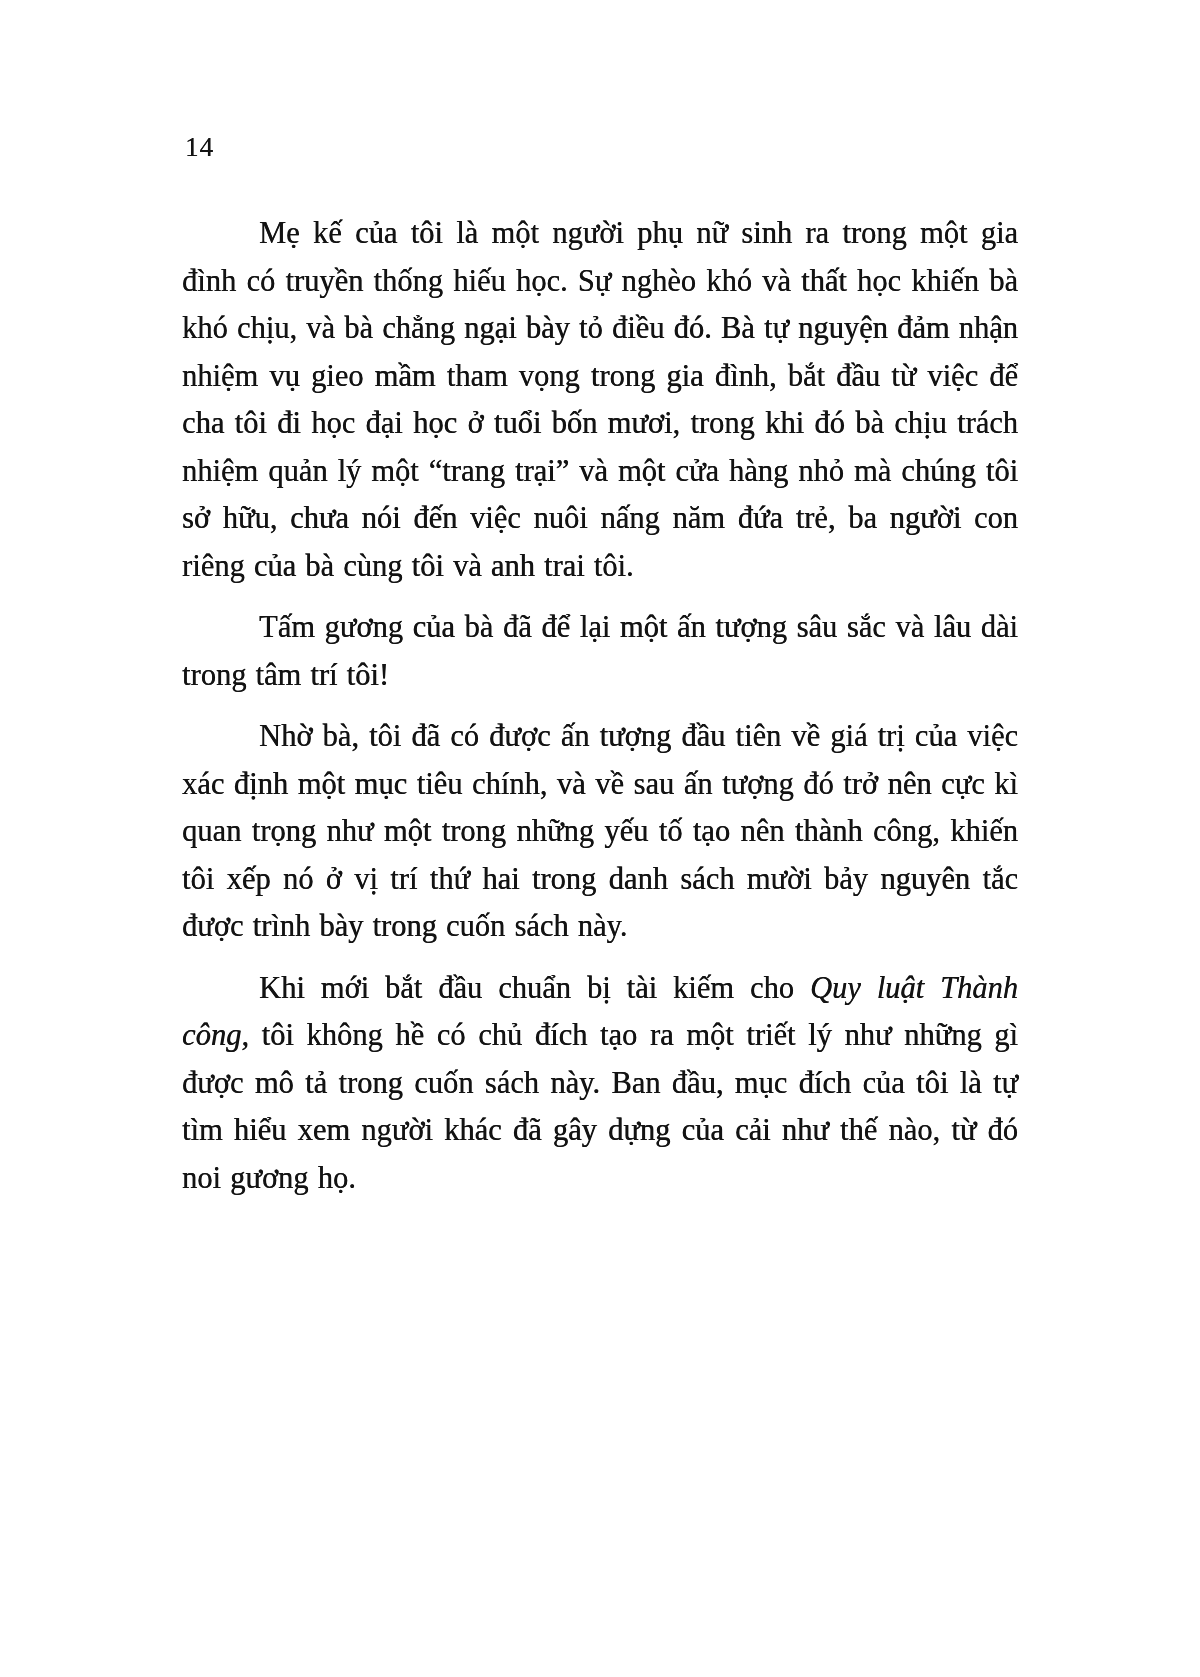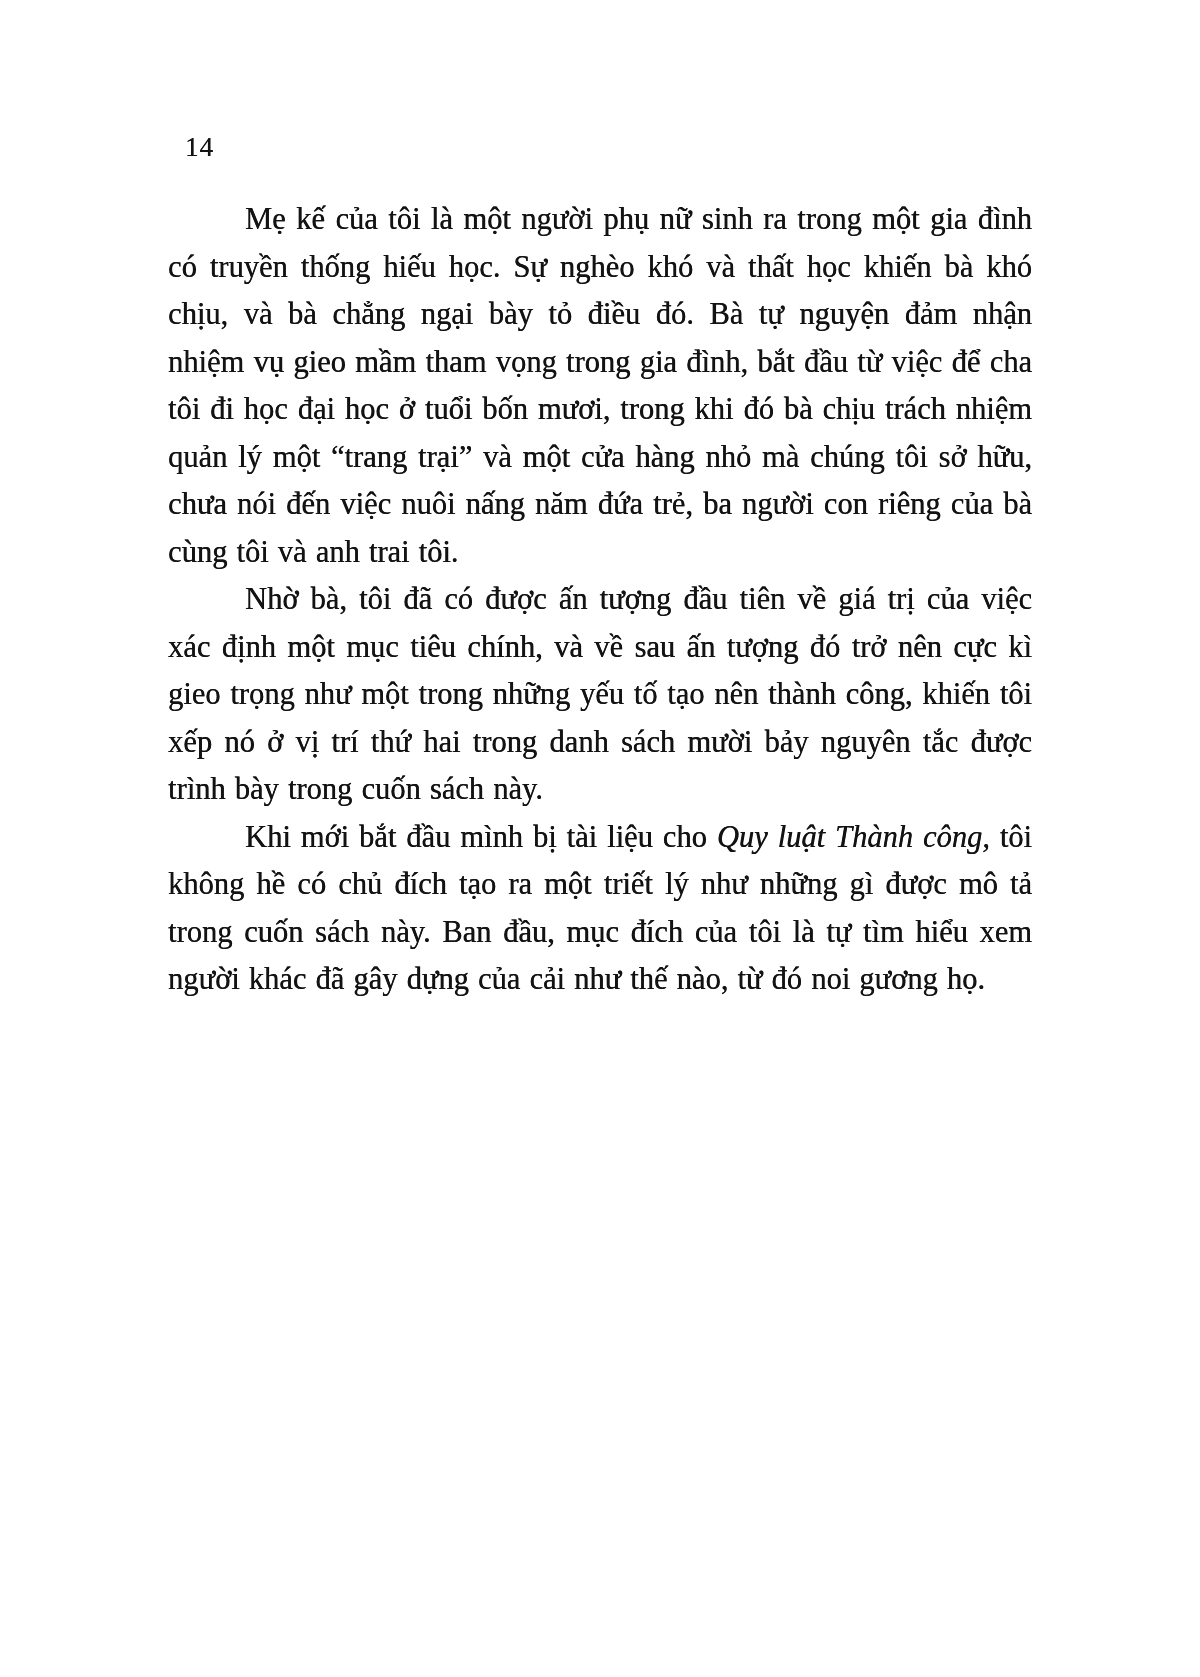--- a/index.html
+++ b/index.html
@@ -30,40 +30,41 @@
     left: 168px;
     top: 196px;
     width: 864px;
     font-size: 30.5px;
     line-height: 47.5px;
     text-align: justify;
     text-shadow: 0.35px 0 0 currentColor; 
     word-spacing: 1.5px;
   }
   .page-body p {
-    margin: 0;
+    margin: 14px;
     padding: 0;
     text-indent: 77px;
   }
   .italic {
     font-style: italic;
   }
 </style>
 </head>
 <body>
 
 <div class="scan-page">
 
   <div class="page-number">14</div>
 
   <div class="page-body">
 
     <p><span>Mẹ kế của tôi là một người phụ nữ sinh ra trong một gia đình có truyền thống hiếu học. Sự nghèo khó và thất học khiến bà khó chịu, và bà chẳng ngại bày tỏ điều đó. Bà tự nguyện đảm nhận nhiệm vụ gieo mầm tham vọng trong gia đình, bắt đầu từ việc để cha tôi đi học đại học ở tuổi bốn mươi, trong khi đó bà chịu trách nhiệm quản lý một “trang trại” và một cửa hàng nhỏ mà chúng tôi sở hữu, chưa nói đến việc nuôi nấng năm đứa trẻ, ba người con riêng của bà cùng tôi và anh trai tôi.</span></p>
 
+    <p><span>Tấm gương của bà đã để lại một ấn tượng sâu sắc và lâu dài trong tâm trí tôi!</span></p>
 
-    <p><span>Nhờ bà, tôi đã có được ấn tượng đầu tiên về giá trị của việc xác định một mục tiêu chính, và về sau ấn tượng đó trở nên cực kì gieo trọng như một trong những yếu tố tạo nên thành công, khiến tôi xếp nó ở vị trí thứ hai trong danh sách mười bảy nguyên tắc được trình bày trong cuốn sách này.</span></p>
+    <p><span>Nhờ bà, tôi đã có được ấn tượng đầu tiên về giá trị của việc xác định một mục tiêu chính, và về sau ấn tượng đó trở nên cực kì quan trọng như một trong những yếu tố tạo nên thành công, khiến tôi xếp nó ở vị trí thứ hai trong danh sách mười bảy nguyên tắc được trình bày trong cuốn sách này.</span></p>
 
-    <p><span>Khi mới bắt đầu mình bị tài liệu cho </span><span class="italic">Quy luật Thành công,</span><span> tôi không hề có chủ đích tạo ra một triết lý như những gì được mô tả trong cuốn sách này. Ban đầu, mục đích của tôi là tự tìm hiểu xem người khác đã gây dựng của cải như thế nào, từ đó noi gương họ.</span></p>
+    <p><span>Khi mới bắt đầu chuẩn bị tài kiếm cho </span><span class="italic">Quy luật Thành công,</span><span> tôi không hề có chủ đích tạo ra một triết lý như những gì được mô tả trong cuốn sách này. Ban đầu, mục đích của tôi là tự tìm hiểu xem người khác đã gây dựng của cải như thế nào, từ đó noi gương họ.</span></p>
 
 
 
   </div>
 </div>
 
 </body></html>

